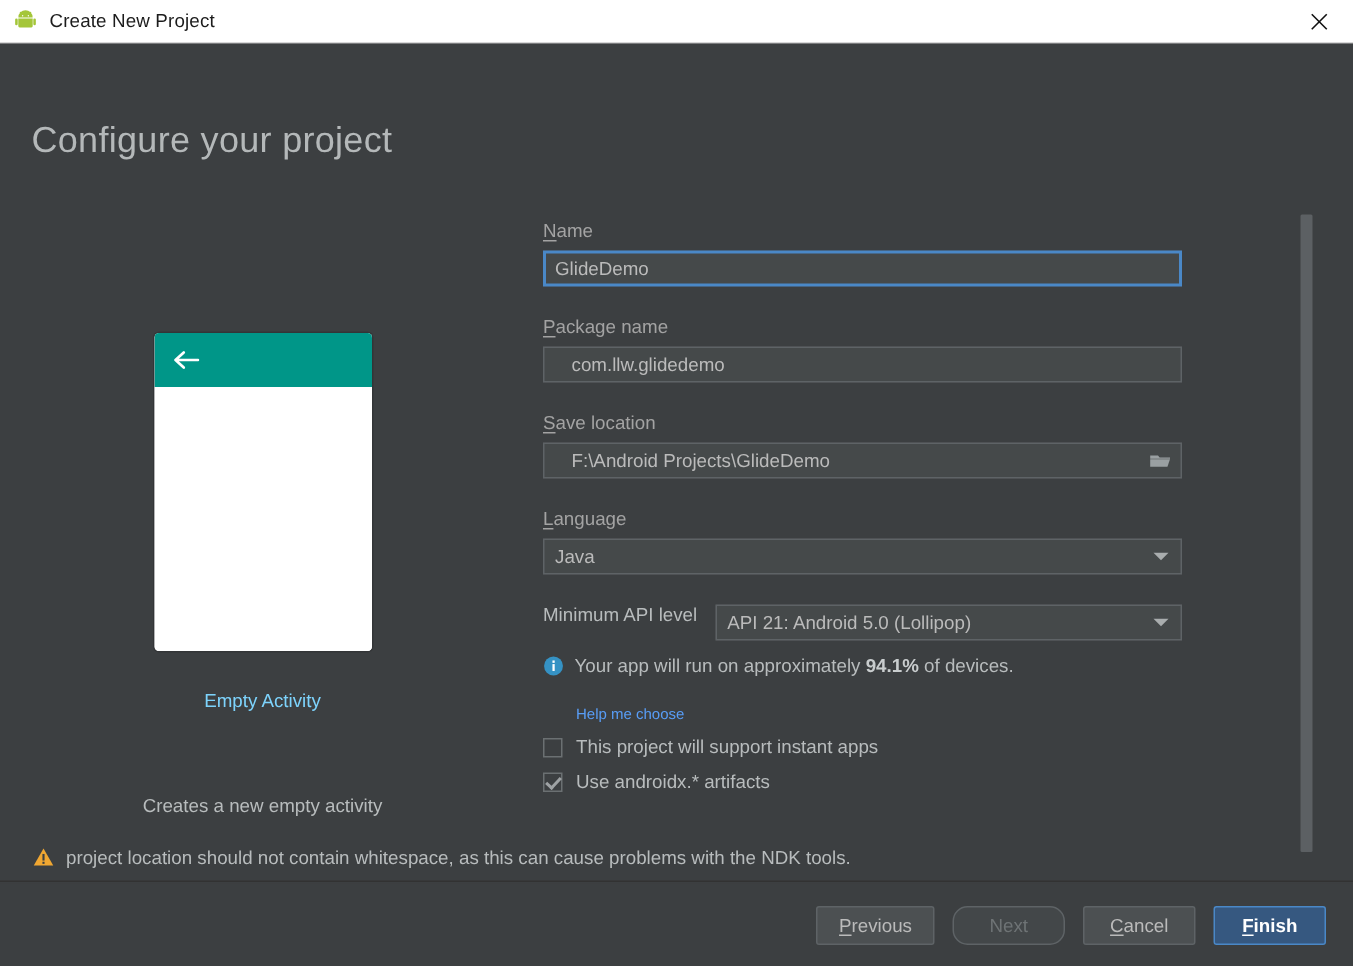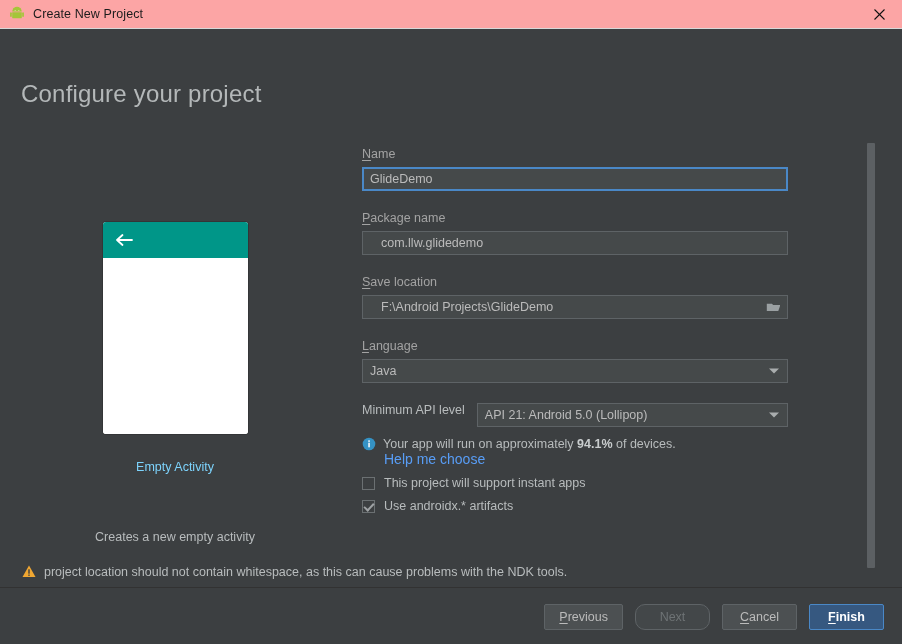--- a/index.html
+++ b/index.html
@@ -17,21 +17,21 @@
     width: 902px;
     height: 644px;
     background: #3c3f41;
     display: flex;
     flex-direction: column;
   }
 
   
   .titlebar {
     height: 29px;
-    background: #fca5a5;
+    background: #ffffff;
     border-bottom: 1px solid #d8d8d8;
     display: flex;
     align-items: center;
     flex: 0 0 auto;
     position: relative;
   }
   .titlebar-icon {
     width: 16px;
     height: 16px;
     margin-left: 9px;
@@ -198,30 +198,30 @@
   }
   .api-combo {
     flex: 1 1 auto;
     width: auto;
     height: 24px;
   }
 
   .info-row {
     display: flex;
     align-items: center;
-    margin-bottom: 0;
+    margin-bottom: 20px;
   }
   .info-icon { flex: 0 0 auto; margin-right: 7px; display: block; }
   .info-text { font-size: 12.5px; color: #b8bcbd; }
   .info-text b { font-weight: bold; color: #c9cdce; }
 
   .help-link {
     display: block;
     margin-left: 22px;
-    font-size: 14px;
+    font-size: 10px;
     color: #589df6;
     cursor: pointer;
     margin-bottom: 9px;
   }
 
   .check-row {
     display: flex;
     align-items: center;
     margin-bottom: 9px;
     cursor: pointer;

